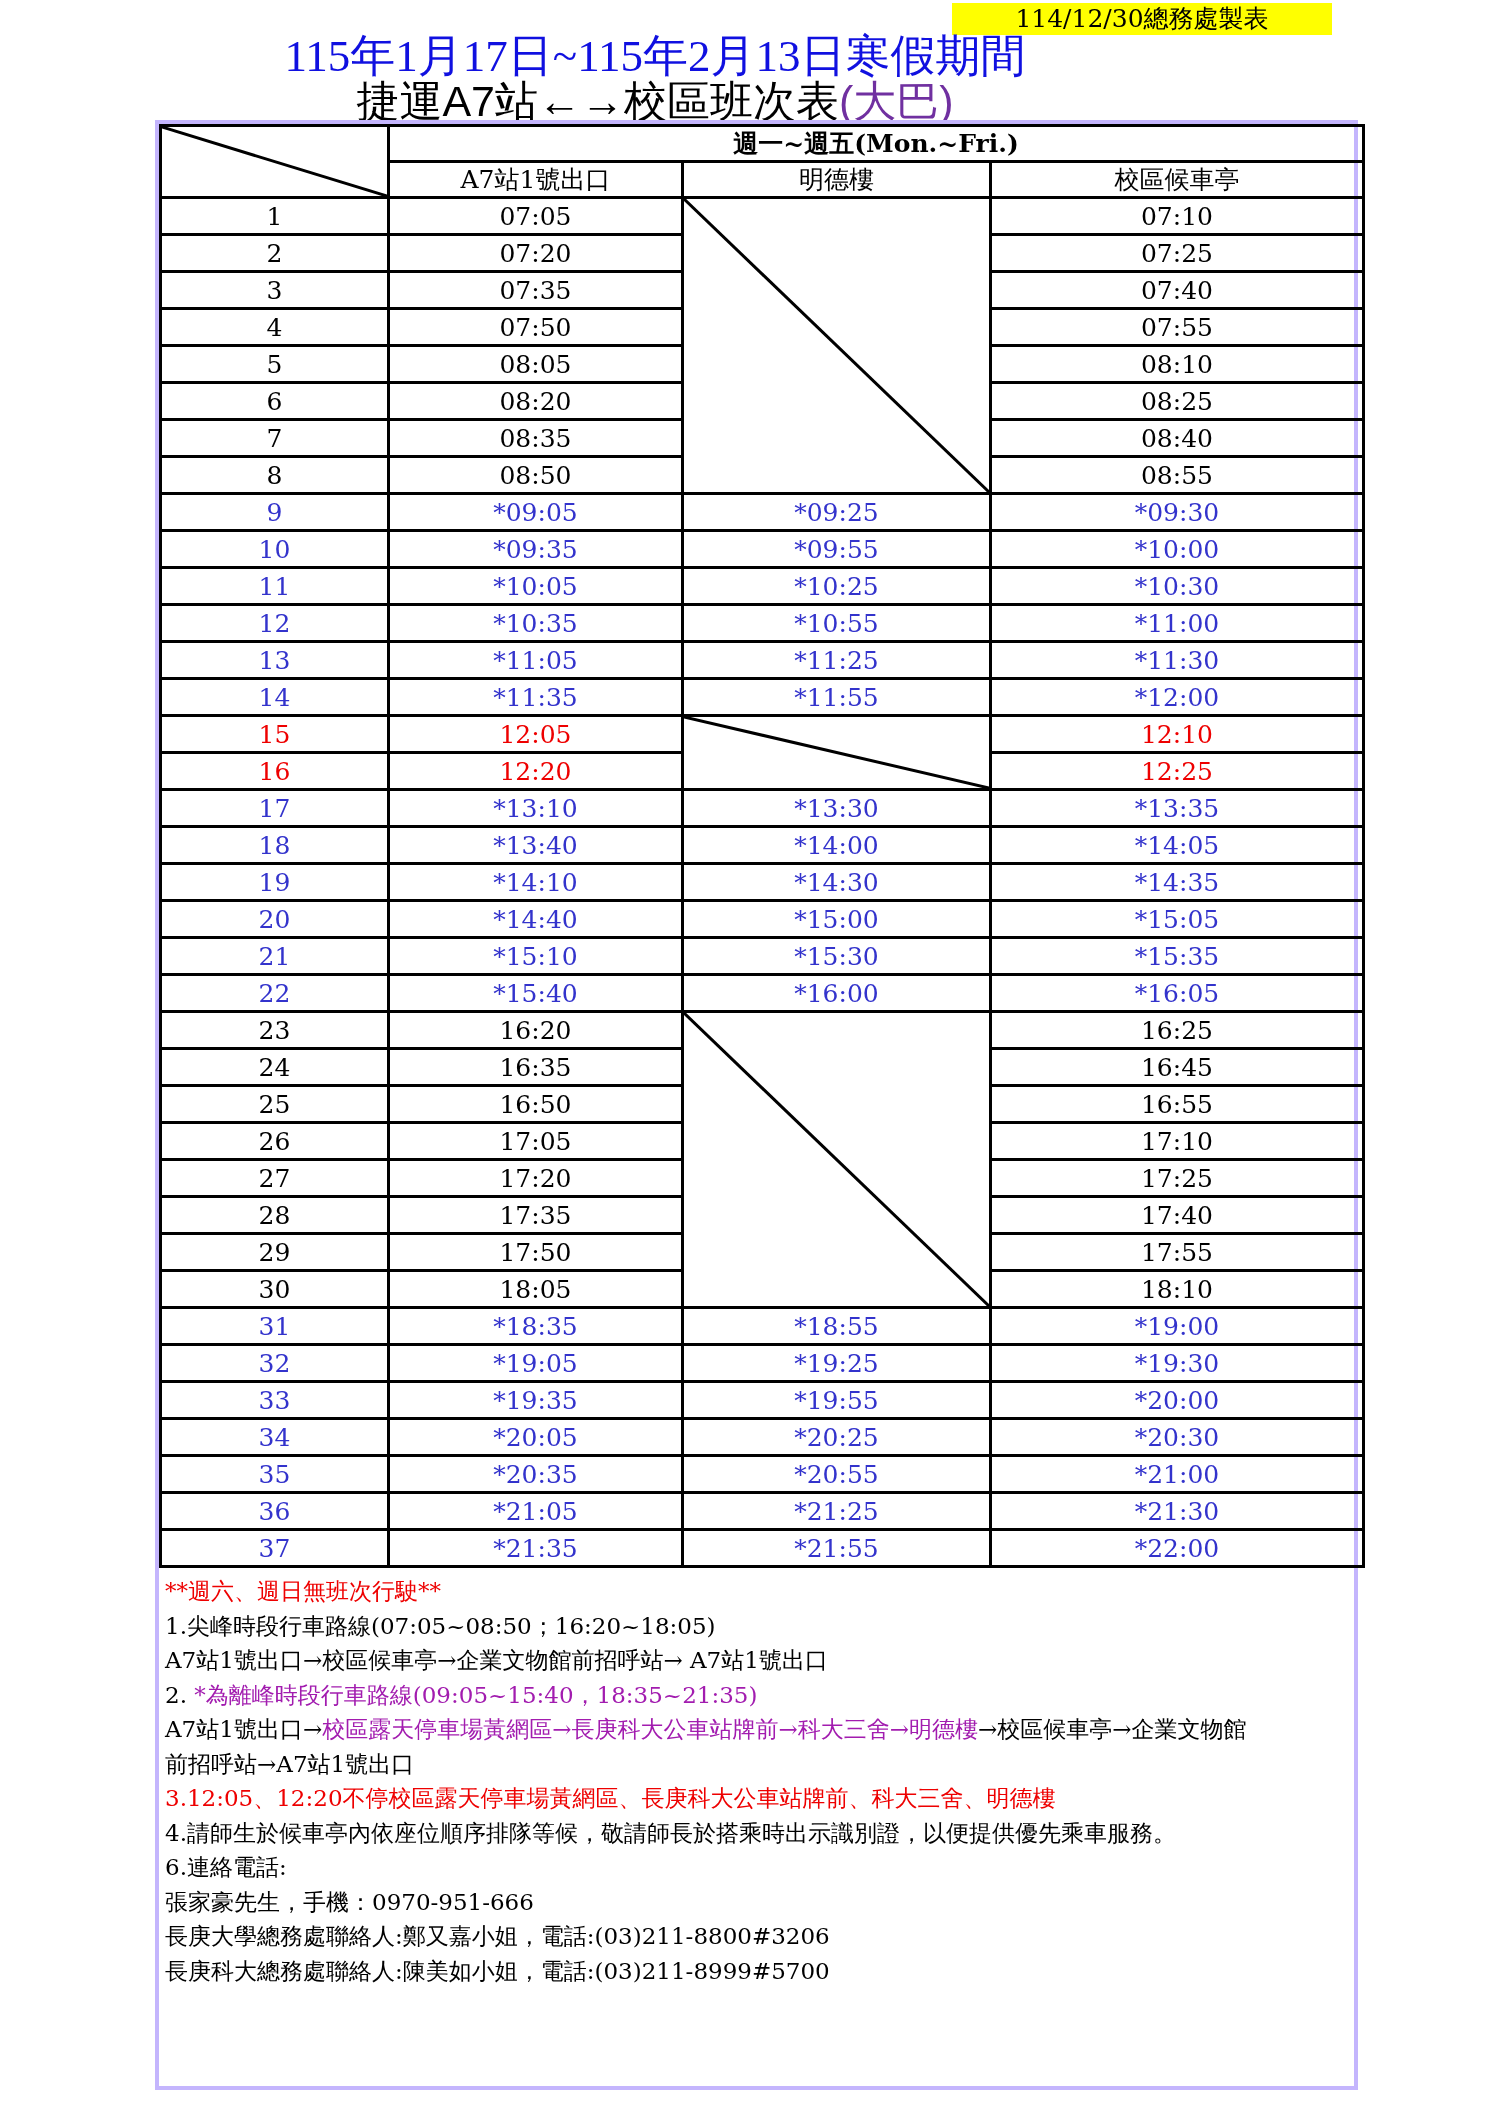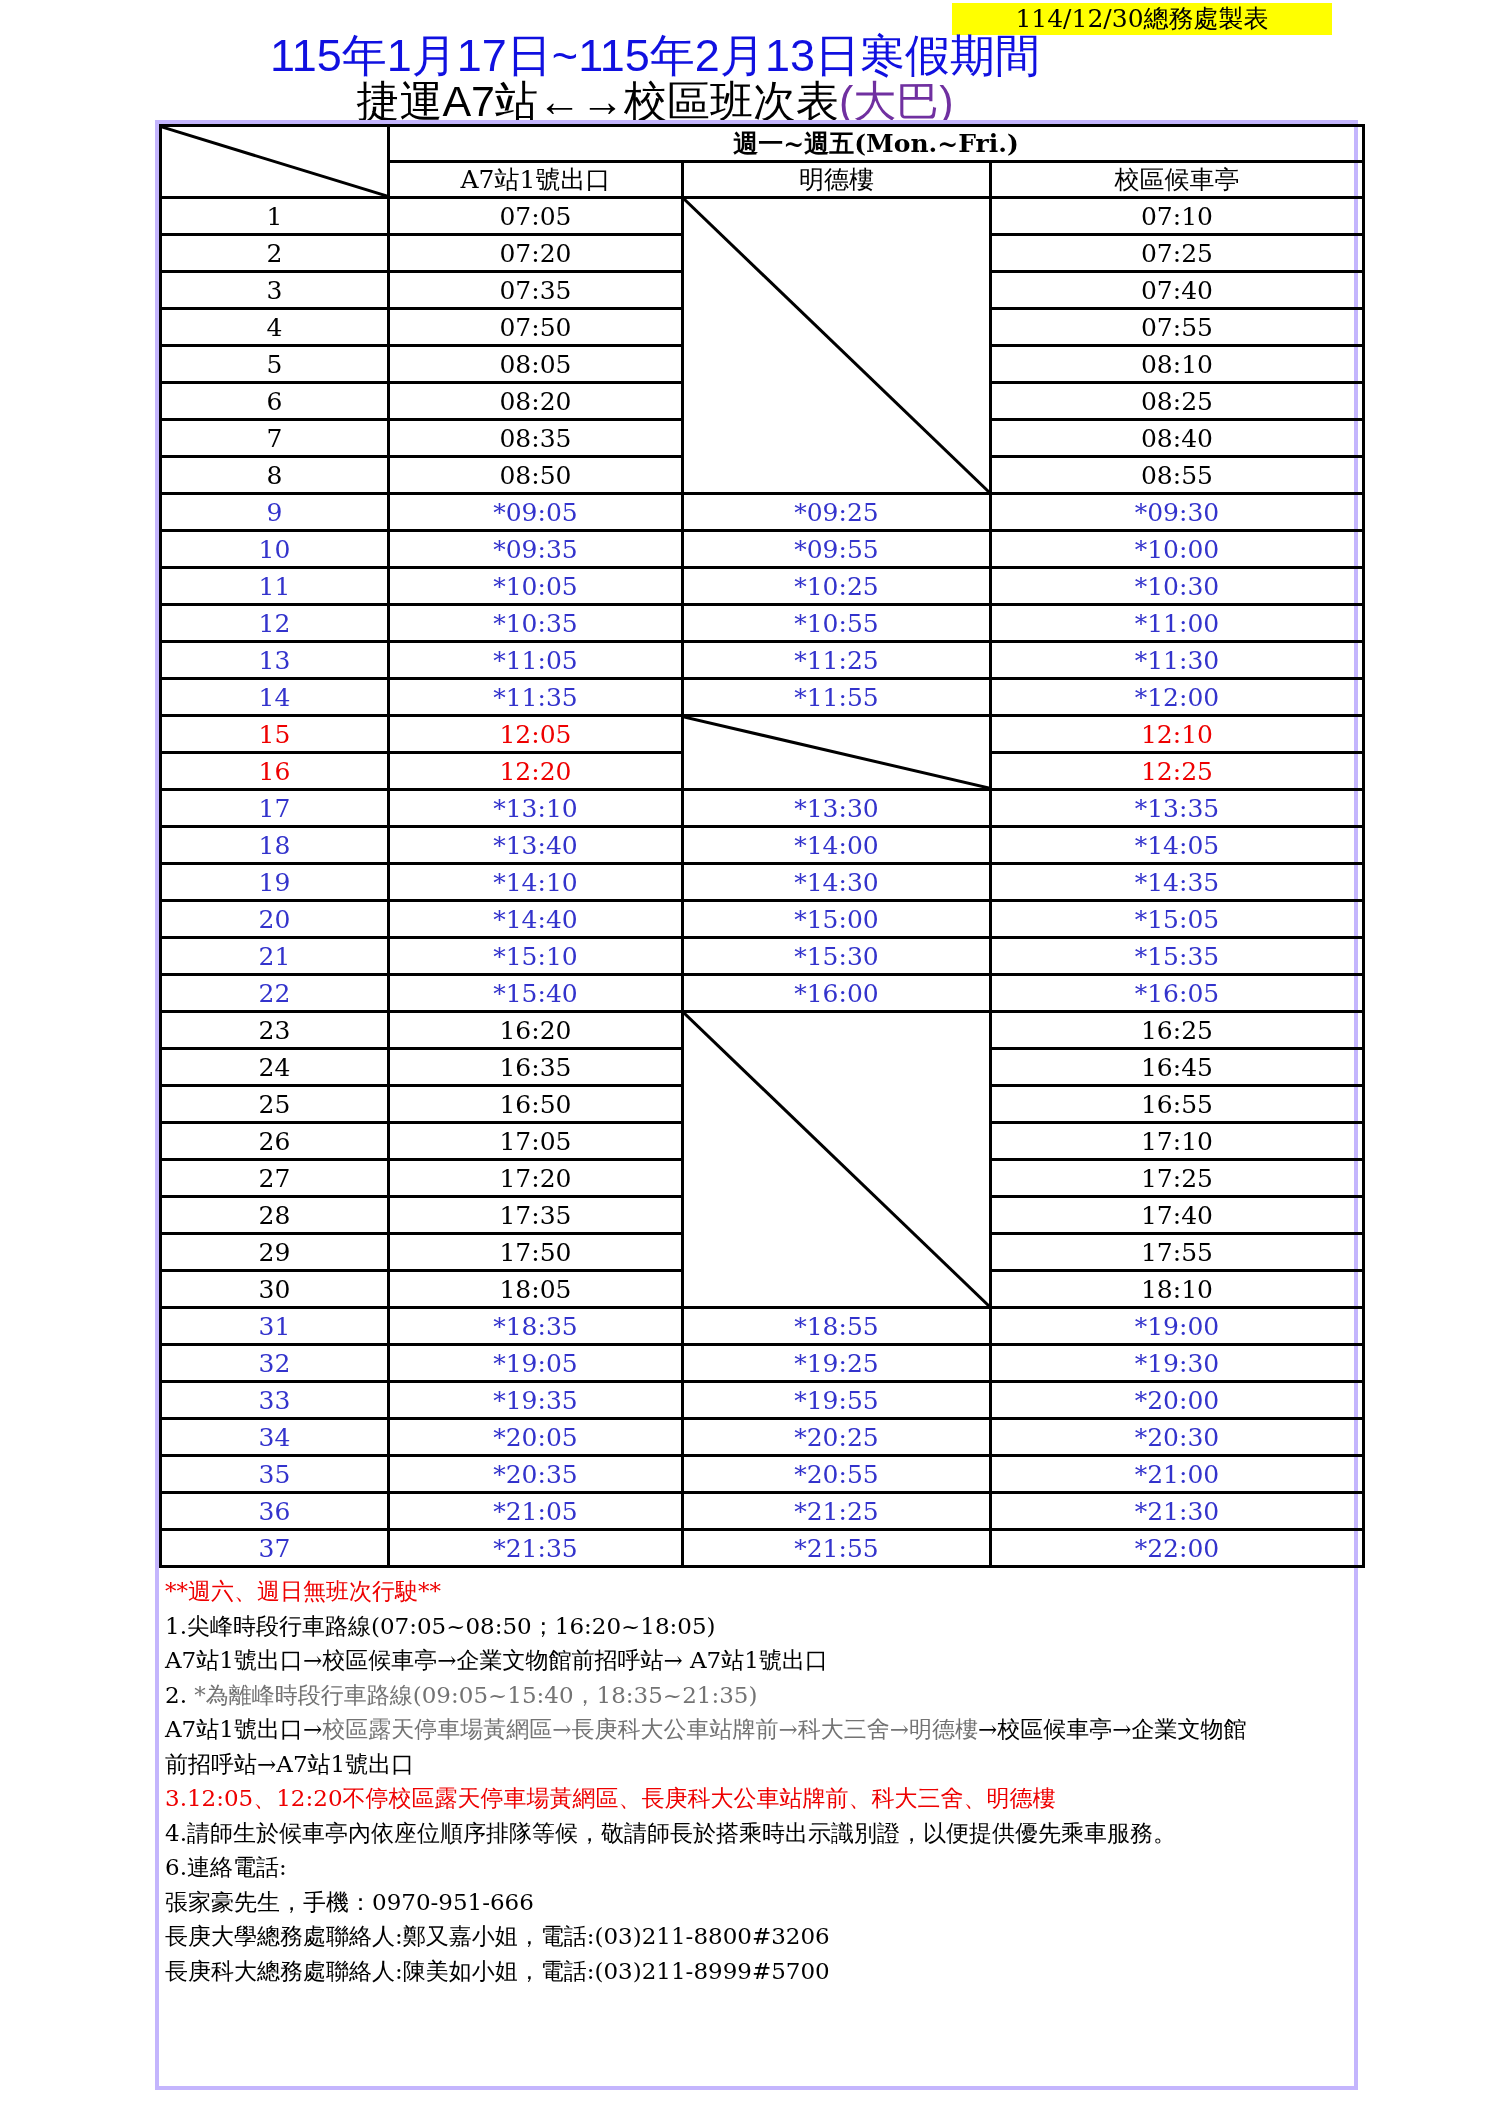--- a/index.html
+++ b/index.html
@@ -3,21 +3,21 @@
 <meta charset="utf-8">
 <style>
   html,body{margin:0;padding:0;background:#ffffff;}
   #page{position:relative;width:1507px;height:2110px;background:#fff;
         font-family:"DejaVu Serif","Liberation Serif",serif;color:#000;overflow:hidden;}
 
   
   .maker{position:absolute;left:952px;top:3px;width:380px;height:32px;background:#ffff00;
          font-size:25px;line-height:32px;text-align:center;white-space:nowrap;}
   .title1{position:absolute;left:0;top:32px;width:1310px;text-align:center;
-          font-family:Liberation Sans, sans-serif;
+          font-family:Liberation Serif, serif;
           font-size:45px;line-height:48px;color:#1010e0;white-space:nowrap;}
   .title2{position:absolute;left:0;top:78px;width:1310px;text-align:center;
           font-family:"Liberation Sans","DejaVu Sans",sans-serif;
           font-size:43px;line-height:46px;color:#000;white-space:nowrap;}
   .title2 .daba{color:#7030a0;}
 
   
   .frame{position:absolute;left:155px;top:120px;width:1203px;height:1970px;
          border:4px solid #c4b5fd;box-sizing:border-box;}
 
@@ -34,21 +34,21 @@
 
   td.diagcell{position:relative;padding:0;}
   td.diagcell svg, th.diagcell svg{position:absolute;left:0;top:0;width:100%;height:100%;display:block;}
   th.corner{position:relative;}
 
   
   .notes{padding:6px 6px 0 6px;font-size:23px;line-height:34.5px;text-align:left;}
   .note-line{white-space:nowrap;}
   .c-black{color:#000;}
   .c-red{color:#ee0000;}
-  .c-blue{color:#737373;}
+  .c-blue{color:#a21caf;}
 </style>
 </head>
 <body>
 
 <div id="page">
 
   <div class="maker">114/12/30總務處製表</div>
 
   <div class="title1">115年1月17日~115年2月13日寒假期間</div>
 

